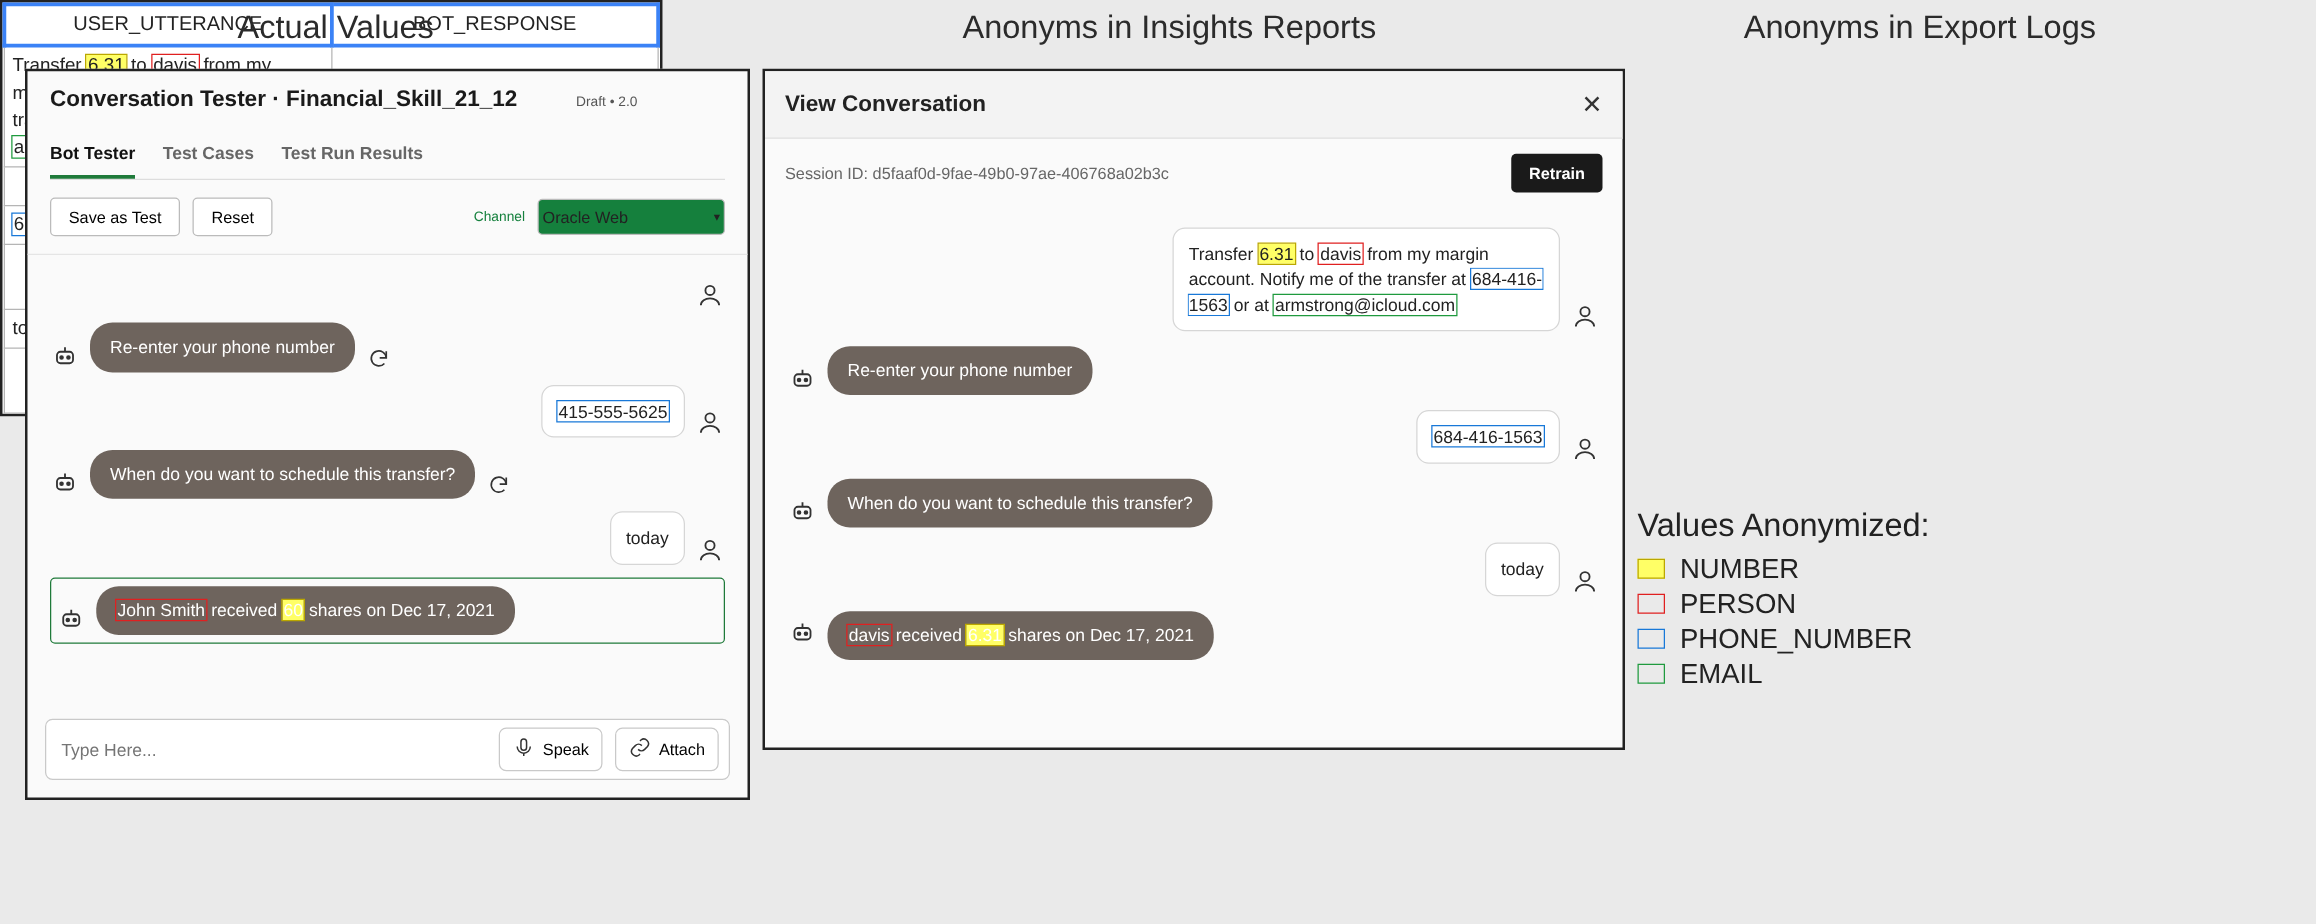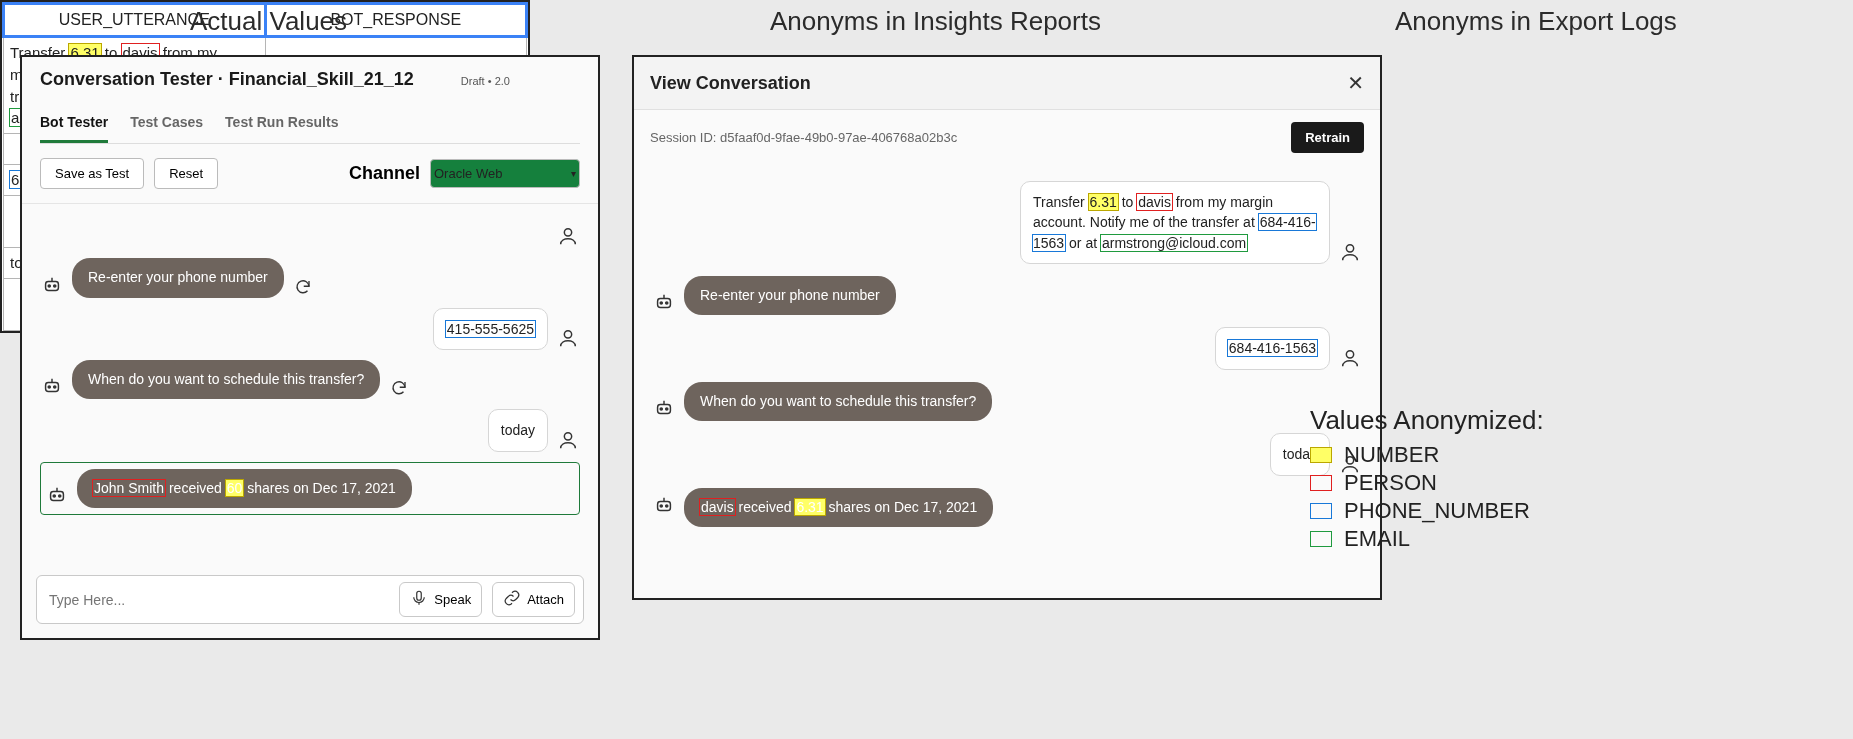--- a/index.html
+++ b/index.html
@@ -40,21 +40,21 @@
   .p1-title { font-size: 18px; font-weight: 600; color:#1a1a1a;}
   .p1-draft { font-size:11px; color:#555; margin-left:6px;padding-left:33px;}
   .tabs { display:flex; gap:22px; margin-top:18px; border-bottom:1px solid #ddd;}
   .tab { padding:6px 0 10px 0; font-size:14px; font-weight:600; color:#666; cursor:pointer;}
   .tab.active { color:#111; border-bottom:3px solid #1f7a3a;}
   .toolbar { display:flex; align-items:center; gap:10px; padding:14px 18px; border-bottom:1px solid #e5e5e5;}
   .btn {
     background:#fff; border:1px solid #bbb; border-radius:4px;
     padding:7px 14px; font-size:13px; cursor:pointer;
   }
-  .chan-label { margin-left:auto; font-size:18px; color:#000000;font-weight:bold;}
+  .chan-label { margin-left:auto; font-size:11px; color:#15803d;}
   .select {
     border:1px solid #bbb; border-radius:4px; padding:6px 3px;
     min-width:150px; display:flex; justify-content:space-between; align-items:center;
     background:#15803d; cursor:pointer; font-size:13px;
   }
   .caret::after{ content:"\25BE"; font-size:10px; margin-left:6px;}
   .chat-area { padding:10px 18px 0 18px; height:380px; overflow:hidden;}
   .row { display:flex; align-items:flex-end; margin:10px 0; gap:8px;}
   .row.user { justify-content:flex-end; }
   .row.bot  { justify-content:flex-start; }
@@ -90,21 +90,21 @@
   
   .hl-number { background:#ffff66; outline:1.5px solid #bba700; padding:0 1px;}
   .hl-person { outline:1.5px solid #e02020; padding:0 1px;}
   .hl-phone  { outline:1.5px solid #1878d8; padding:0 1px;}
   .hl-email  { outline:1.5px solid #1f9a3e; padding:0 1px;}
   .final-box {
     border:1px solid #1f7a3a; border-radius:4px; padding:4px;
   }
 
   
-  .p2 { top:55px; left:632px; width:750px; height:545px; background:#fafafa;}
+  .p2 { top:55px; left:610px; width:690px; height:545px; background:#fafafa;}
   .p2-head {
     display:flex; align-items:center; justify-content:space-between;
     padding:14px 16px; background:#f3f3f3; border-bottom:1px solid #e0e0e0;
   }
   .p2-title { font-size:18px; font-weight:600;}
   .close-x { font-size:20px; cursor:pointer; color:#333;}
   .p2-sub {
     display:flex; align-items:center; justify-content:space-between;
     padding:12px 16px;
   }

